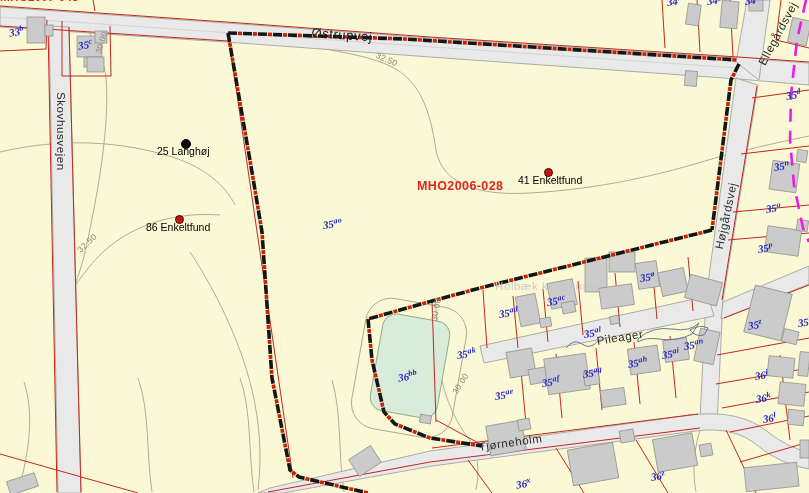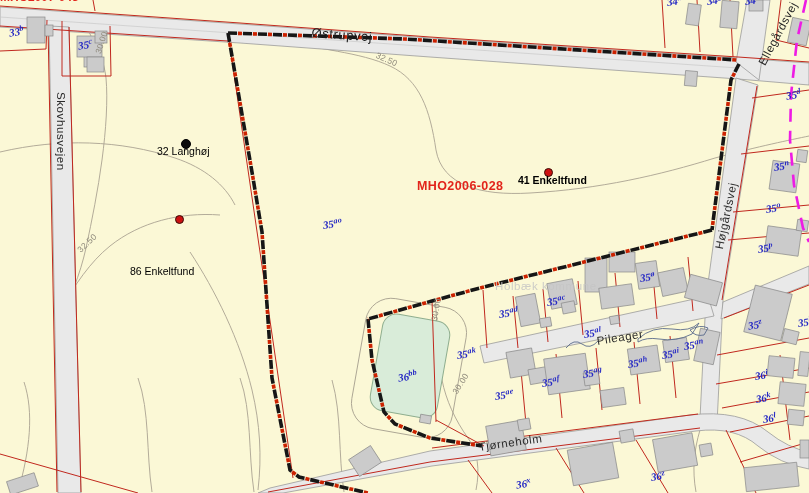--- a/index.html
+++ b/index.html
@@ -246,20 +246,20 @@
     </div>
   <div id="contour-layer">
       <div class="lbl contour-label" style="left: 378px; top: 51px; transform: rotate(24deg);">32.50</div>
       <div class="lbl contour-label" style="left: 94px; top: 52px; transform: rotate(-72deg);">30.00</div>
       <div class="lbl contour-label" style="left: 76px; top: 248px; transform: rotate(-44deg);">32.50</div>
       <div class="lbl contour-label" style="left: 430px; top: 320px; transform: rotate(-80deg);">30.00</div>
       <div class="lbl contour-label" style="left: 451px; top: 391px; transform: rotate(-58deg);">30.00</div>
     </div>
   <div id="finds-layer">
       <div class="find-dot black" style="left: 181px; top: 139px;"></div>
-      <div class="lbl find-label" style="left: 157px; top: 146px;">32 Langhøj</div>
+      <div class="lbl find-label" style="left: 157px; top: 146px;">25 Langhøj</div>
       <div class="find-dot red" style="left: 175px; top: 215px;"></div>
-      <div class="lbl find-label" style="left: 130px; top: 222px; margin-top: 44px;">86 Enkeltfund</div>
+      <div class="lbl find-label" style="left: 146px; top: 222px;">86 Enkeltfund</div>
       <div class="find-dot red" style="left: 544px; top: 168px;"></div>
-      <div class="lbl find-label" style="left: 518px; top: 175px; font-weight: bold;">41 Enkeltfund</div>
+      <div class="lbl find-label" style="left: 518px; top: 175px;">41 Enkeltfund</div>
     </div>
 
 </div>
 
 </body></html>

